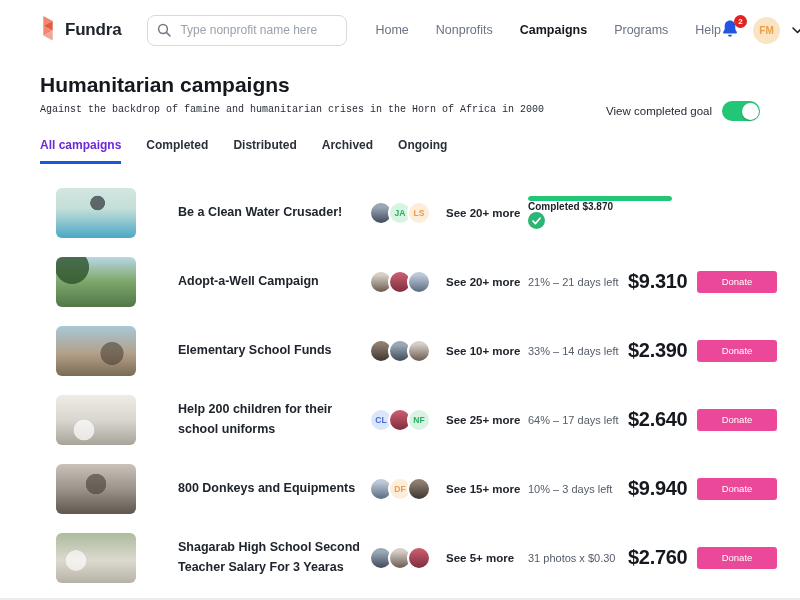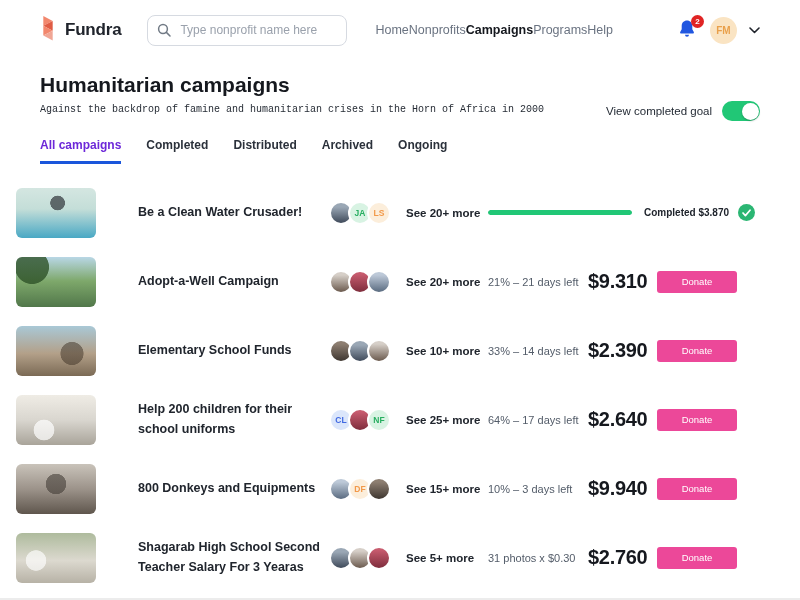--- a/index.html
+++ b/index.html
@@ -14,21 +14,21 @@
   .header { position:absolute; top:0; left:0; width:800px; height:60px;
     display:flex; align-items:center; padding:0 40px; }
   .brand { display:flex; align-items:center; gap:8px; cursor:pointer; }
   .brand-name { font-size:17px; font-weight:800; color:#20242c; letter-spacing:-.2px; }
   .search-wrap { position:relative; margin-left:26px; }
   .search-input { width:200px; height:31px; border:1px solid #d6dae1; border-radius:8px;
     padding:0 10px 0 32px; font-size:12px; color:#333; outline:none;
     font-family:"Liberation Sans", sans-serif; }
   .search-input::placeholder { color:#9aa1ac; }
   .search-icon { position:absolute; left:10px; top:8px; }
-  .nav { display:flex; align-items:center; margin-left:28px; }
+  .nav { display:flex; align-items:center; gap:27px; margin-left:28px; }
   .nav-link { font-size:12.5px; color:#6a7381; cursor:pointer; white-space:nowrap; }
   .nav-link.active { color:#15181e; font-weight:700; }
   .header-right { margin-left:auto; display:flex; align-items:center; gap:12px; }
   .bell-wrap { position:relative; cursor:pointer; width:20px; height:22px; }
   .badge { position:absolute; top:-4px; right:-6px; min-width:13px; height:13px;
     background:#e02424; color:#fff; font-size:8px; font-weight:700; border-radius:8px;
     display:flex; align-items:center; justify-content:center; padding:0 3px; }
   .user-avatar { width:27px; height:27px; border-radius:50%; background:#fae4c3;
     color:#e9a04b; font-size:10px; font-weight:700; display:flex; align-items:center;
     justify-content:center; cursor:pointer; }
@@ -43,21 +43,21 @@
   .toggle-knob { position:absolute; top:1.5px; right:1.5px; width:17px; height:17px;
     border-radius:50%; background:#fff; box-shadow:0 1px 2px rgba(0,0,0,.25); }
 
   
   .tabs { position:absolute; top:138px; left:40px; display:flex; gap:25px; }
   .tab { font-size:12px; font-weight:600; color:#2b313b; padding-bottom:9px; cursor:pointer; }
   .tab.active { color:#6d28d9; border-bottom:3px solid #1a56db; }
 
   
   .list { position:absolute; top:178px; left:0; width:800px; }
-  .row { height:69px; display:flex; align-items:center; padding-left:16px; }
+  .row { height:69px; display:flex; align-items:center; padding-left:56px; }
   .thumb { width:80px; height:50px; border-radius:6px; margin-right:42px; flex:0 0 80px;
     cursor:pointer; background:#ccc; }
   .r0 .thumb { background:
       radial-gradient(circle at 52% 30%, rgba(35,38,44,.65) 0 13%, rgba(35,38,44,0) 14%),
       linear-gradient(180deg,#d4e6e1 0%,#c4ded8 42%,#49a8c4 100%); }
   .r1 .thumb { background:
       radial-gradient(circle at 20% 20%, rgba(46,82,40,.8) 0 22%, rgba(46,82,40,0) 23%),
       linear-gradient(180deg,#b9d7e6 0%,#7ea86b 48%,#51774a 100%); }
   .r2 .thumb { background:
       radial-gradient(circle at 70% 55%, rgba(60,48,36,.5) 0 18%, rgba(60,48,36,0) 19%),
@@ -89,21 +89,21 @@
   .avatar.p4 { background:linear-gradient(180deg,#8d7e71 15%,#3e3630 100%); }
 
   .see-more { flex:0 0 75px; margin-right:7px; font-size:11.5px; font-weight:700;
     color:#20252d; cursor:pointer; white-space:nowrap; }
   .status { flex:0 0 95px; margin-right:5px; font-size:11px; color:#535c69; white-space:nowrap; }
   .amount { flex:0 0 62px; margin-right:7px; font-size:20px; font-weight:700;
     color:#15181e; letter-spacing:-.3px; white-space:nowrap; }
   .donate-btn { width:80px; height:22px; background:#ec4899; color:#fff; border:none;
     border-radius:3px; font-size:9.5px; font-family:"Liberation Sans", sans-serif;
     cursor:pointer; }
-  .right-completed { display:flex; align-items:center; }
+  .right-completed { display:flex; align-items:flex-start;flex-direction:column; }
   .progress-track { width:144px; height:5px; border-radius:3px; background:#e6e9ee;
     margin-right:12px; overflow:hidden; }
   .progress-fill { width:100%; height:100%; background:#21c776; border-radius:3px; }
   .completed-label { font-size:10px; font-weight:700; color:#20252d; margin-right:9px; white-space:nowrap; }
   .check-circle { width:17px; height:17px; border-radius:50%; background:#2bb673;
     display:flex; align-items:center; justify-content:center; }
 </style>
 </head>
 <body>
 

